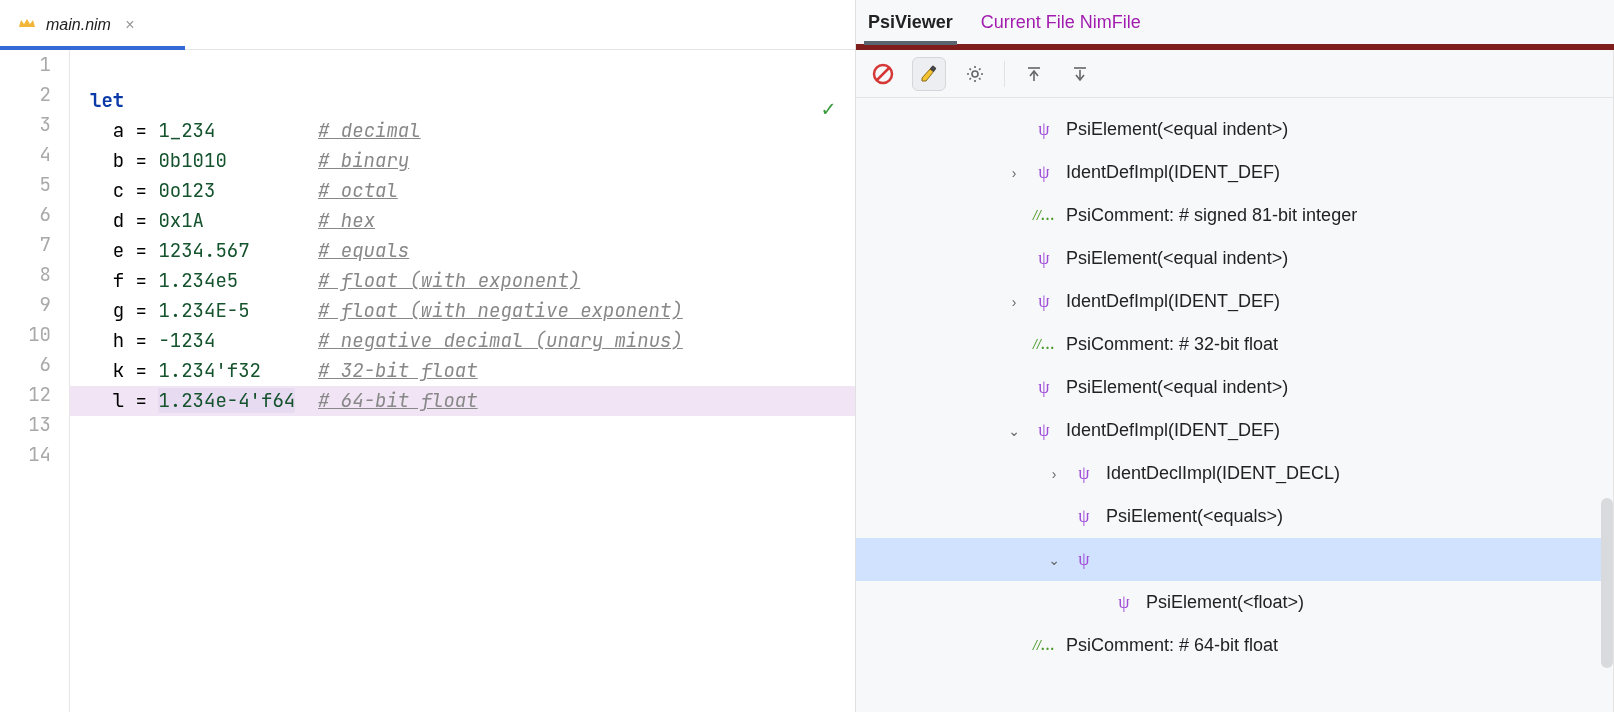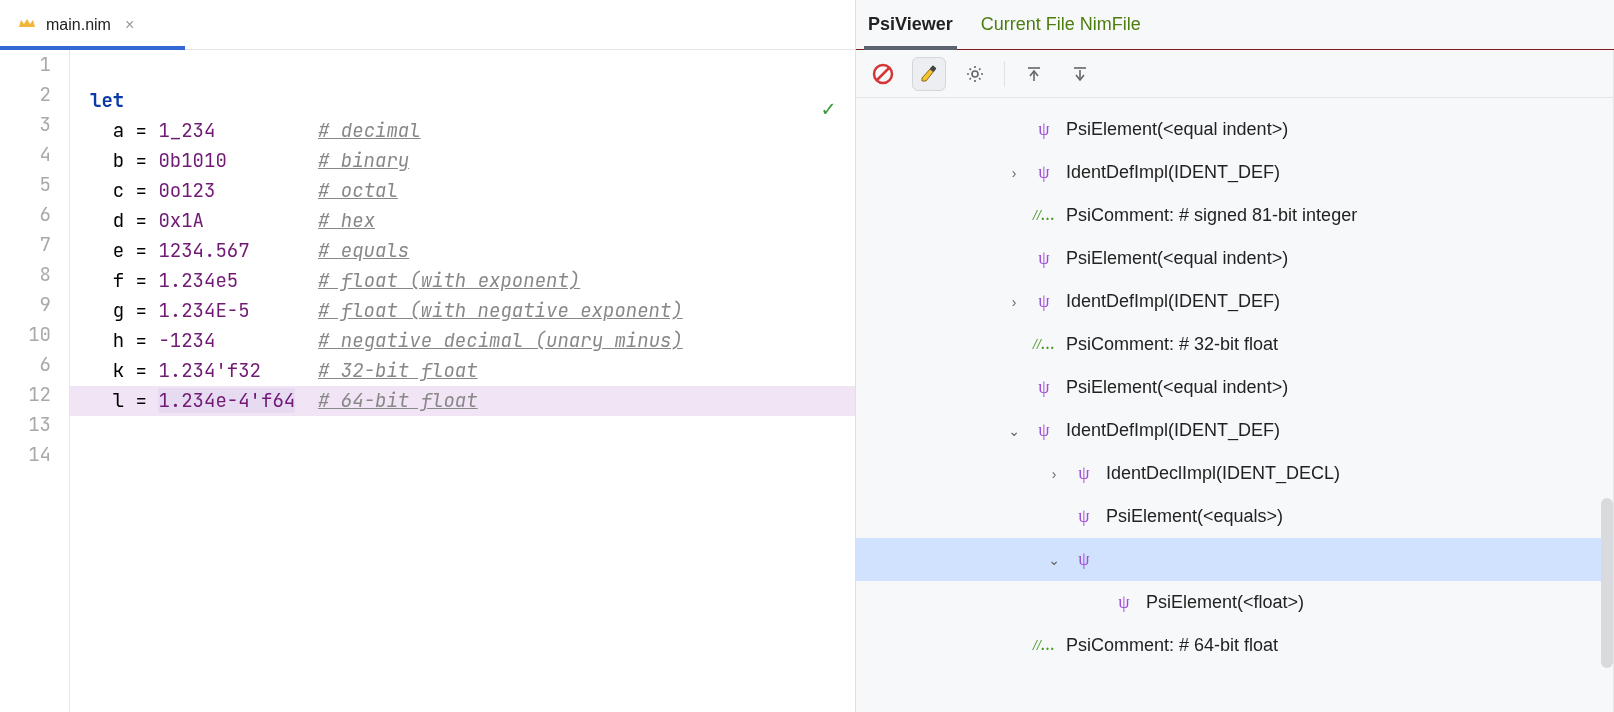--- a/index.html
+++ b/index.html
@@ -18,20 +18,21 @@
     display: flex;
     flex-direction: column;
     border-right: 1px solid #e0e0e0;
   }
   .tabs {
     display: flex;
     align-items: flex-start;
     height: 50px;
     border-bottom: 1px solid #e5e5e5;
     position: relative;
+    font-style: italic;
   }
   .tab {
     display: flex;
     align-items: center;
     padding: 0 16px;
     height: 100%;
     gap: 8px;
     position: relative;
   }
   .tab-indicator {
@@ -68,21 +69,21 @@
   }
   .gutter .gl { height: 30px; }
   .code {
     flex: 1;
     padding-left: 20px;
     position: relative;
     margin-top: 36px;
   }
   .code-line { height: 30px; white-space: pre; }
   .kw  { color: #0b3aa8; font-weight: 600; }
-  .num { color: #701a75; }
+  .num { color: #14532d; }
   .cm  { color: #888; font-style: italic; text-decoration: underline; }
   .highlighted-line {
     background: #f0e4f5;
     display: block;
     margin-left: -20px;
     padding-left: 20px;
   }
   .token-selected {
     background: #e7dbf2;
     border-radius: 2px;
@@ -100,25 +101,25 @@
     display: flex;
     flex-direction: column;
     background: #f7f8fa;
   }
   .side-tabs {
     display: flex;
     align-items: center;
     height: 50px;
     padding-left: 12px;
     gap: 28px;
-    border-bottom: 1px solid #7f1d1d;
+    border-bottom: 6px solid #7f1d1d;
   }
   .side-tab {
     font-size: 18px;
-    color: #4d7c0f;
+    color: #a21caf;
     height: 100%;
     display: flex;
     align-items: center;
     position: relative;
     cursor: pointer;
   }
   .side-tab.active {
     font-weight: 700;
     color: #222;
   }

